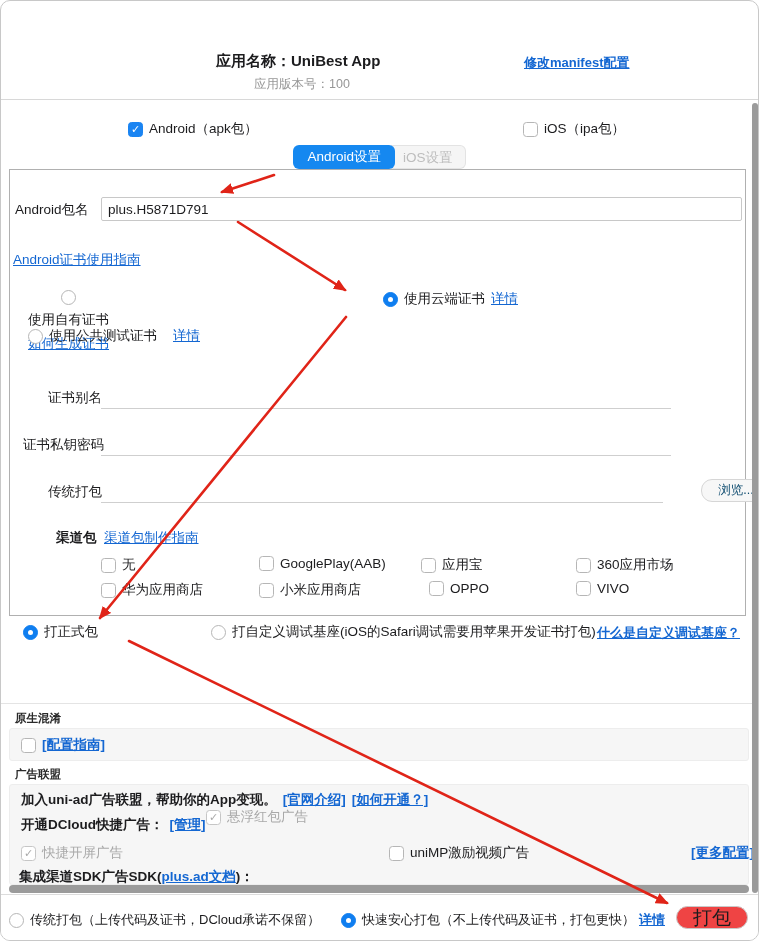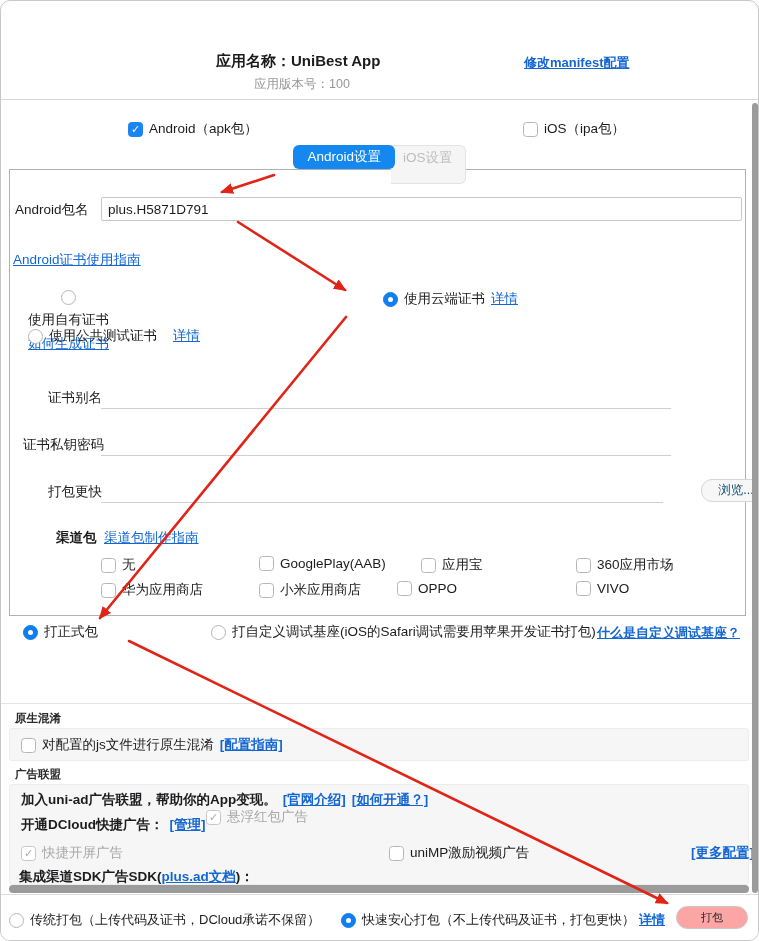--- a/index.html
+++ b/index.html
@@ -33,42 +33,42 @@
   .cb.dison::after{content:"✓";position:absolute;left:0;top:0;width:13px;height:13px;line-height:13px;text-align:center;color:#a9a9a9;font-size:11px;}
 
   
   .rd{position:relative;width:15px;height:15px;border:1px solid #b6b6b6;border-radius:50%;background:#fff;flex:0 0 auto;}
   .rd.on{background:#0f7ef0;border-color:#0f7ef0;}
   .rd.on::after{content:"";position:absolute;left:4px;top:4px;width:5px;height:5px;border-radius:50%;background:#fff;}
 
   
   .tabs{position:absolute;left:0;top:144px;width:100%;display:flex;justify-content:center;z-index:5;}
   .tab-active{background:#1588f0;color:#fff;height:24px;line-height:24px;padding:0 14px;border-radius:6px;font-size:13.5px;}
-  .tab-inactive{background:#f5f5f5;color:#bdbdbd;height:39px;line-height:24px;padding:0 12px;border:1px solid #e3e3e3;border-left:none;border-radius:0 6px 6px 0;margin-left:-4px;z-index:-1;font-size:13.5px;}
+  .tab-inactive{background:#f5f5f5;color:#bdbdbd;height:24px;line-height:24px;padding:0 12px;border:1px solid #e3e3e3;border-left:none;border-radius:0 6px 6px 0;margin-left:-4px;z-index:-1;font-size:13.5px;}
 
   .panel{position:absolute;left:8px;top:168px;width:737px;height:447px;border:1px solid #b0b0b0;background:#fff;}
 
   .pkg-input{position:absolute;left:100px;top:196px;width:641px;height:24px;border:1px solid #c8c8c8;border-radius:2px;
              padding:0 6px;font-size:13.5px;font-family:inherit;color:#1c1c1e;background:#fff;outline:none;}
   .fieldline{position:absolute;height:1px;background:#cfcfcf;}
   .browse-btn{position:absolute;left:672px;top:478px;width:70px;height:23px;background:#f7f7f7;border:1px solid #d6d6d6;
               border-radius:11px;color:#0c4a6e;font-size:12.5px;text-align:center;line-height:21px;margin-left:28px;}
 
   .graybox{position:absolute;left:8px;width:740px;background:#f6f6f6;border:1px solid #ededed;border-radius:3px;}
   .sechead{font-size:11.5px;font-weight:bold;color:#2a2a2a;}
   .dimtxt{color:#a9a9a9;}
 
   .hr-light{position:absolute;left:0;width:759px;height:1px;background:#e4e4e4;}
 
   .vscroll{position:absolute;left:751px;top:102px;width:6px;height:790px;background:#9b9b9b;border-radius:3px;}
   .hscroll{position:absolute;left:8px;top:884px;width:740px;height:8px;background:#9b9b9b;border-radius:4px;}
 
   .footer{position:absolute;left:0;top:893px;width:100%;height:48px;background:#fff;border-top:1px solid #dcdcdc;}
-  .build-btn{position:absolute;left:675px;top:905px;width:72px;height:23px;background:#fca5a5;border:1px solid #c9c9c9;
-             border-radius:12px;text-align:center;line-height:21px;font-size:11px;color:#1c1c1e;cursor:pointer;}
+  .build-btn{position:absolute;left:675px;top:905px;width:72px;height:23px;background:#ef4444;border:1px solid #c9c9c9;
+             border-radius:12px;text-align:center;line-height:21px;font-size:19px;color:#1c1c1e;cursor:pointer;}
 
   .arrows{position:absolute;left:0;top:0;width:759px;height:941px;pointer-events:none;z-index:50;}
 </style>
 </head>
 <body>
 
 <div class="window">
 
 
   <div class="header">
@@ -113,21 +113,21 @@
     <span>使用公共测试证书</span>
     <span class="lnk" style="margin-left:10px;">详情</span>
   </div>
 
   <div class="abs" style="left:47px;top:388px;">证书别名</div>
   <div class="fieldline" style="left:100px;top:407px;width:570px;"></div>
 
   <div class="abs" style="left:22px;top:435px;">证书私钥密码</div>
   <div class="fieldline" style="left:100px;top:454px;width:570px;"></div>
 
-  <div class="abs" style="left:47px;top:482px;">打包更快</div>
+  <div class="abs" style="left:47px;top:482px;">传统打包</div>
   <div class="fieldline" style="left:100px;top:501px;width:562px;"></div>
   <div class="browse-btn">浏览...</div>
 
   <div class="abs bold" style="left:55px;top:528px;">渠道包</div>
   <div class="abs lnk" style="left:103px;top:528px;">渠道包制作指南</div>
 
   <div class="abs row" style="left:100px;top:555px;">
     <span class="cb"></span>
     <span>无</span>
   </div>
@@ -144,21 +144,21 @@
     <span>360应用市场</span>
   </div>
   <div class="abs row" style="left:100px;top:580px;">
     <span class="cb"></span>
     <span>华为应用商店</span>
   </div>
   <div class="abs row" style="left:258px;top:580px;">
     <span class="cb"></span>
     <span>小米应用商店</span>
   </div>
-  <div class="abs row" style="left:396px;top:580px;">
+  <div class="abs row" style="left:428px;top:580px;">
     <span class="cb"></span>
     <span>OPPO</span>
   </div>
   <div class="abs row" style="left:575px;top:580px;">
     <span class="cb"></span>
     <span>VIVO</span>
   </div>
 
   <div class="abs row" style="left:22px;top:622px;">
     <span class="rd on"></span>
@@ -170,21 +170,20 @@
   </div>
   <div class="abs lnk bold" style="left:596px;top:623px;font-size:13px;">什么是自定义调试基座？</div>
 
 
   <div class="hr-light" style="top:702px;"></div>
 
   <div class="abs sechead" style="left:14px;top:710px;">原生混淆</div>
   <div class="graybox" style="top:727px;height:33px;"></div>
   <div class="abs row" style="left:20px;top:735px;">
     <span class="cb"></span>
-    <span>对配置的js文件进行原生混淆</span>
     <span class="lnk bold">[配置指南]</span>
   </div>
 
   <div class="abs sechead" style="left:14px;top:766px;">广告联盟</div>
   <div class="graybox" style="top:783px;height:101px;"></div>
 
   <div class="abs row" style="left:20px;top:790px;">
     <span class="bold">加入uni-ad广告联盟，帮助你的App变现。</span>
     <span class="lnk bold">[官网介绍]</span>
     <span class="lnk bold">[如何开通？]</span>

